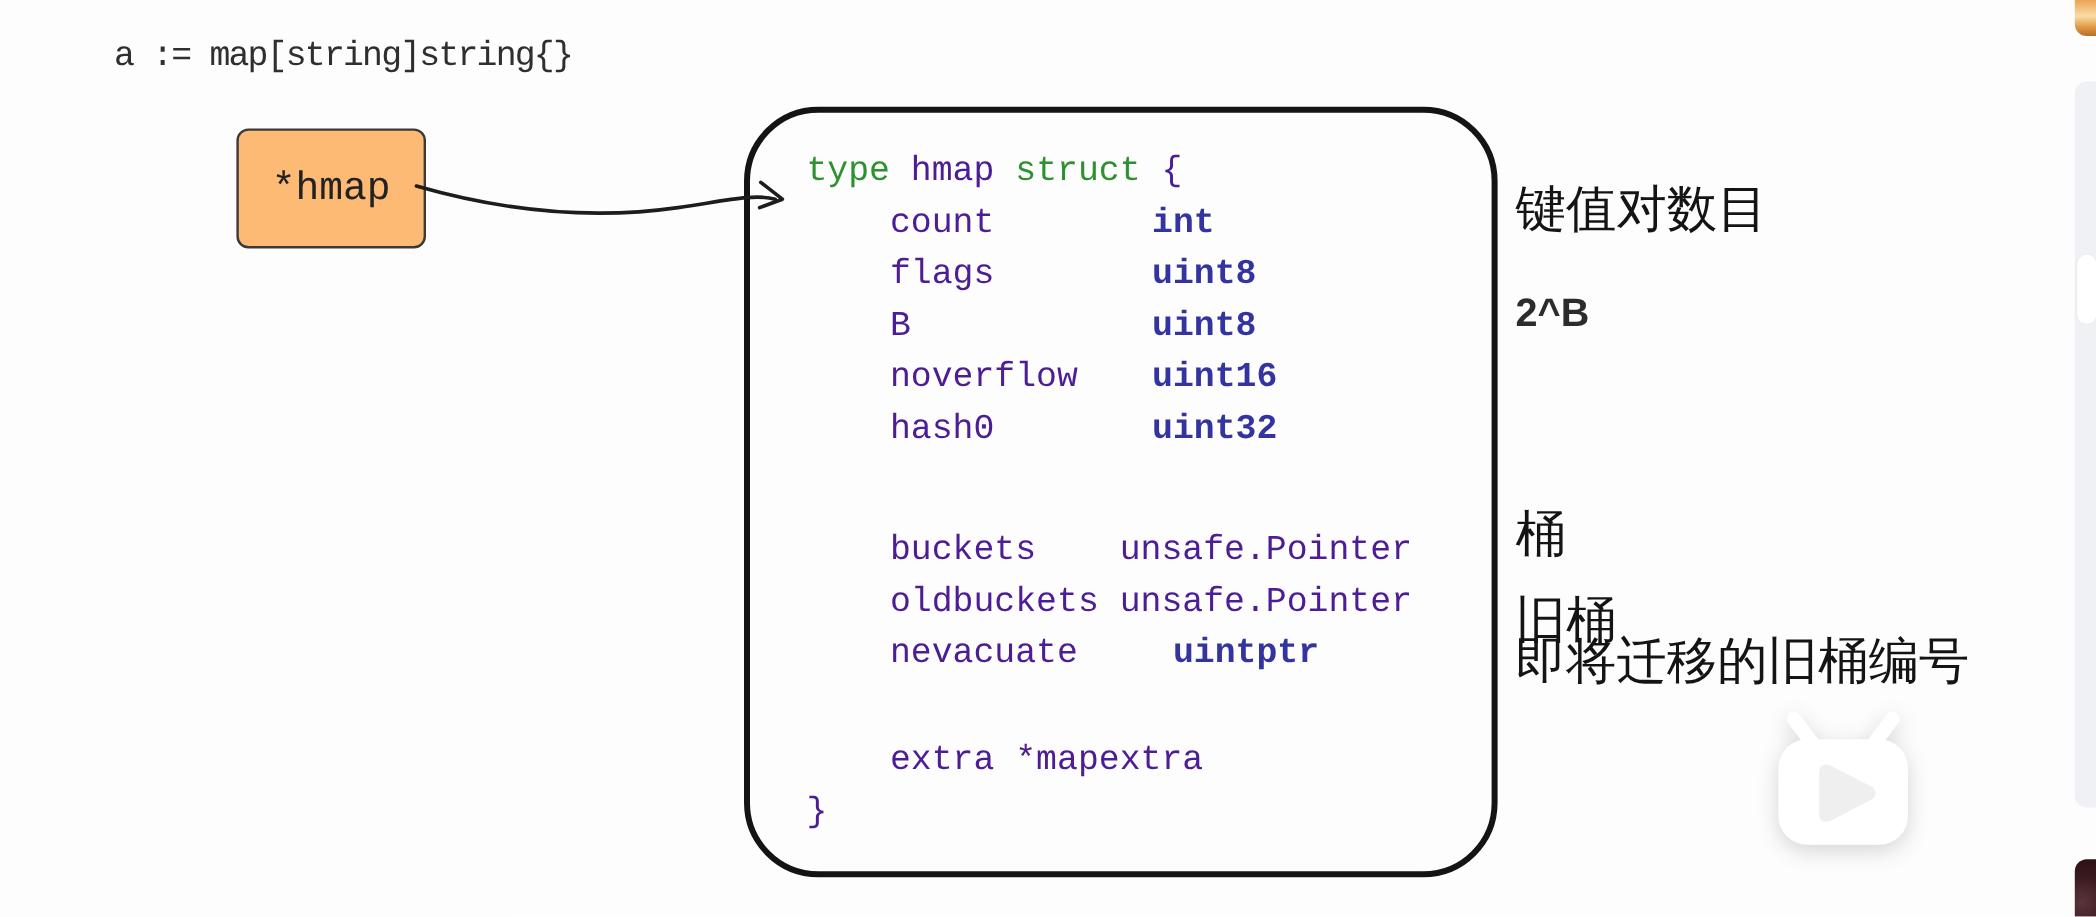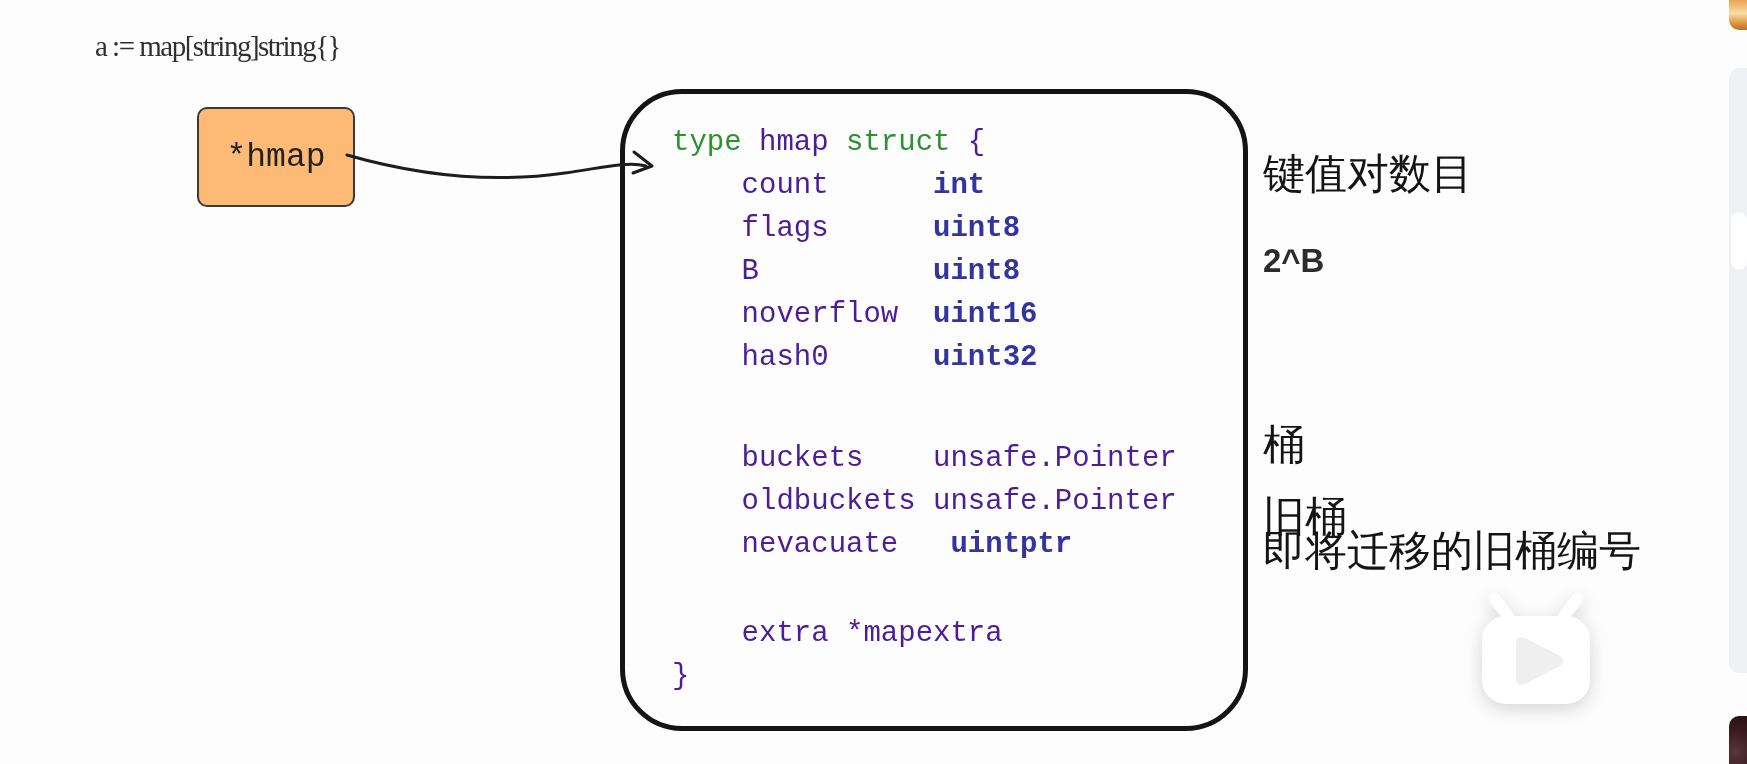--- a/index.html
+++ b/index.html
@@ -1,40 +1,40 @@
 <!DOCTYPE html>
 <html><head>
 <meta charset="utf-8">
 <style>
   html,body{margin:0;padding:0;background:#ffffff;}
   .stage{position:relative;width:1747px;height:764px;background:#fdfdfd;overflow:hidden;
          font-family:"Liberation Sans",sans-serif;}
 
   
   .declaration{position:absolute;left:95px;top:30px;
-    font-family:Liberation Serif, serif;font-size:29px;color:#2f2f2f;letter-spacing:-1.5px;}
+    font-family:Liberation Mono, monospace;font-size:29px;color:#2f2f2f;letter-spacing:-1.5px;}
 
   
   .pointer-box{position:absolute;left:197px;top:107px;width:158px;height:100px;
     border:2.5px solid #3a3a3a;border-radius:10px;box-sizing:border-box;
     display:flex;align-items:center;justify-content:center;background:#fdba74;}
   .pointer-box .lbl{font-family:"Liberation Mono",monospace;font-size:33px;color:#222;}
 
   
   .struct-box{position:absolute;left:620px;top:89px;width:628px;height:642px;
     border:5px solid #141414;border-radius:62px;box-sizing:border-box;background:transparent;}
 
   
   .code{position:absolute;left:672px;top:121px;
     font-family:"Liberation Mono",monospace;font-size:29px;color:#3d3d3d;}
   .code-line{height:43px;line-height:43px;white-space:pre;}
   .code-line.gap-wide{height:58px;}
   .code-line.gap-narrow{height:46px;}
   .kw{color:#2e9130;font-weight:normal;}
-  .ty{color:#3434a0;font-weight:bold;}
+  .ty{color:#3434a0;font-weight:bold;margin-left:27px;}
   .pl{color:#4c1d95;margin-top:32px;}
 
   
   .annotations{position:absolute;left:1263px;top:0;width:420px;height:764px;}
   .annotation{position:absolute;left:0;white-space:nowrap;color:#141414;}
   .ann-cn{font-family:"DejaVu Serif","Liberation Serif",serif;font-size:42px;line-height:46px;}
   .ann-en{font-family:"Liberation Sans",sans-serif;font-size:33px;color:#2c2c2c;line-height:40px;}
   .ann-count{top:151px;}
   .ann-b{top:241px;font-weight:bold;}
   .ann-buckets{top:422px;}

